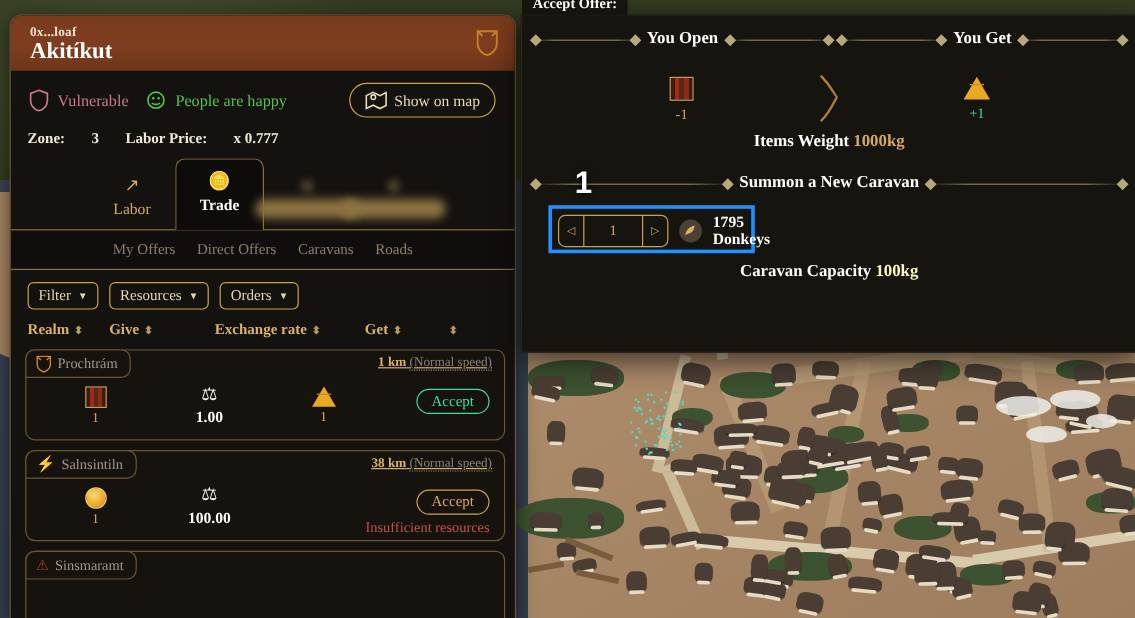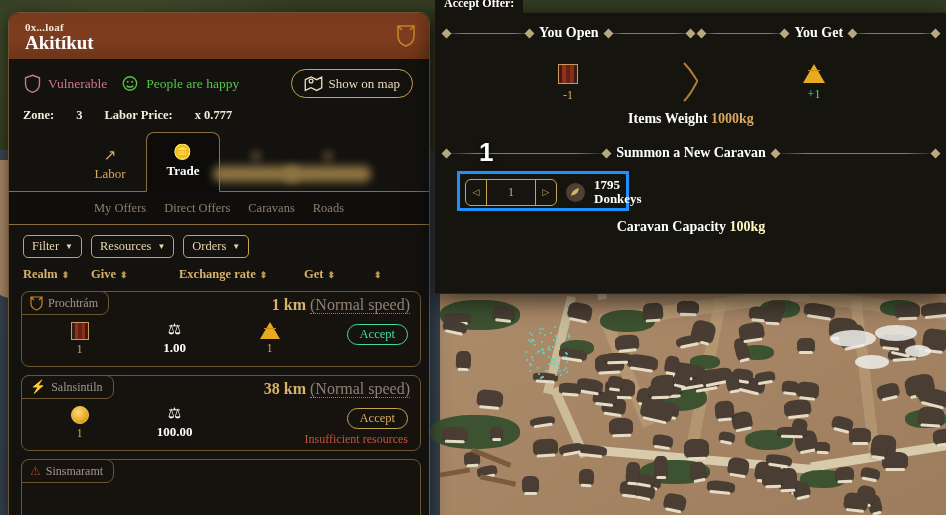--- a/index.html
+++ b/index.html
@@ -116,21 +116,21 @@
   .offers{flex:1;overflow:hidden;padding:0 8px 0 12px;position:relative;}
   .offer{
     border:1px solid #6b5533;border-radius:8px;margin-bottom:8px;position:relative;
     background:#16130f;height:76px;box-sizing:border-box;
   }
   .offer-tag{
     position:absolute;left:-1px;top:-1px;height:22px;display:flex;align-items:center;gap:5px;
     border:1px solid #6b5533;border-radius:8px 8px 8px 0;background:#16130f;
     padding:0 10px 0 8px;font-size:12px;color:#a3968a;
   }
-  .offer-dist{position:absolute;right:10px;top:4px;font-size:16px;color:#d8b268;font-weight:bold;}
+  .offer-dist{position:absolute;right:10px;top:4px;font-size:11px;color:#d8b268;font-weight:bold;text-decoration:underline;}
   .offer-dist .speed{color:#8d8173;font-weight:normal;border-bottom:1px dotted #8d8173;}
   .offer-body{display:flex;align-items:flex-start;padding:30px 0 0 0;position:relative;height:100%;box-sizing:border-box;}
   .cell{width:95px;display:flex;flex-direction:column;align-items:center;gap:3px;}
   .cell .num{font-size:11.5px;color:#d8a860;}
   .cell.rate .num{color:#fff;font-weight:bold;font-size:13px;}
   .accept-btn{
     position:absolute;right:12px;top:32px;border:1px solid #3fdca0;border-radius:14px;
     color:#3fdca0;background:transparent;font-size:12.5px;padding:2px 12px;cursor:pointer;
     font-family:"Liberation Serif",serif;
   }

